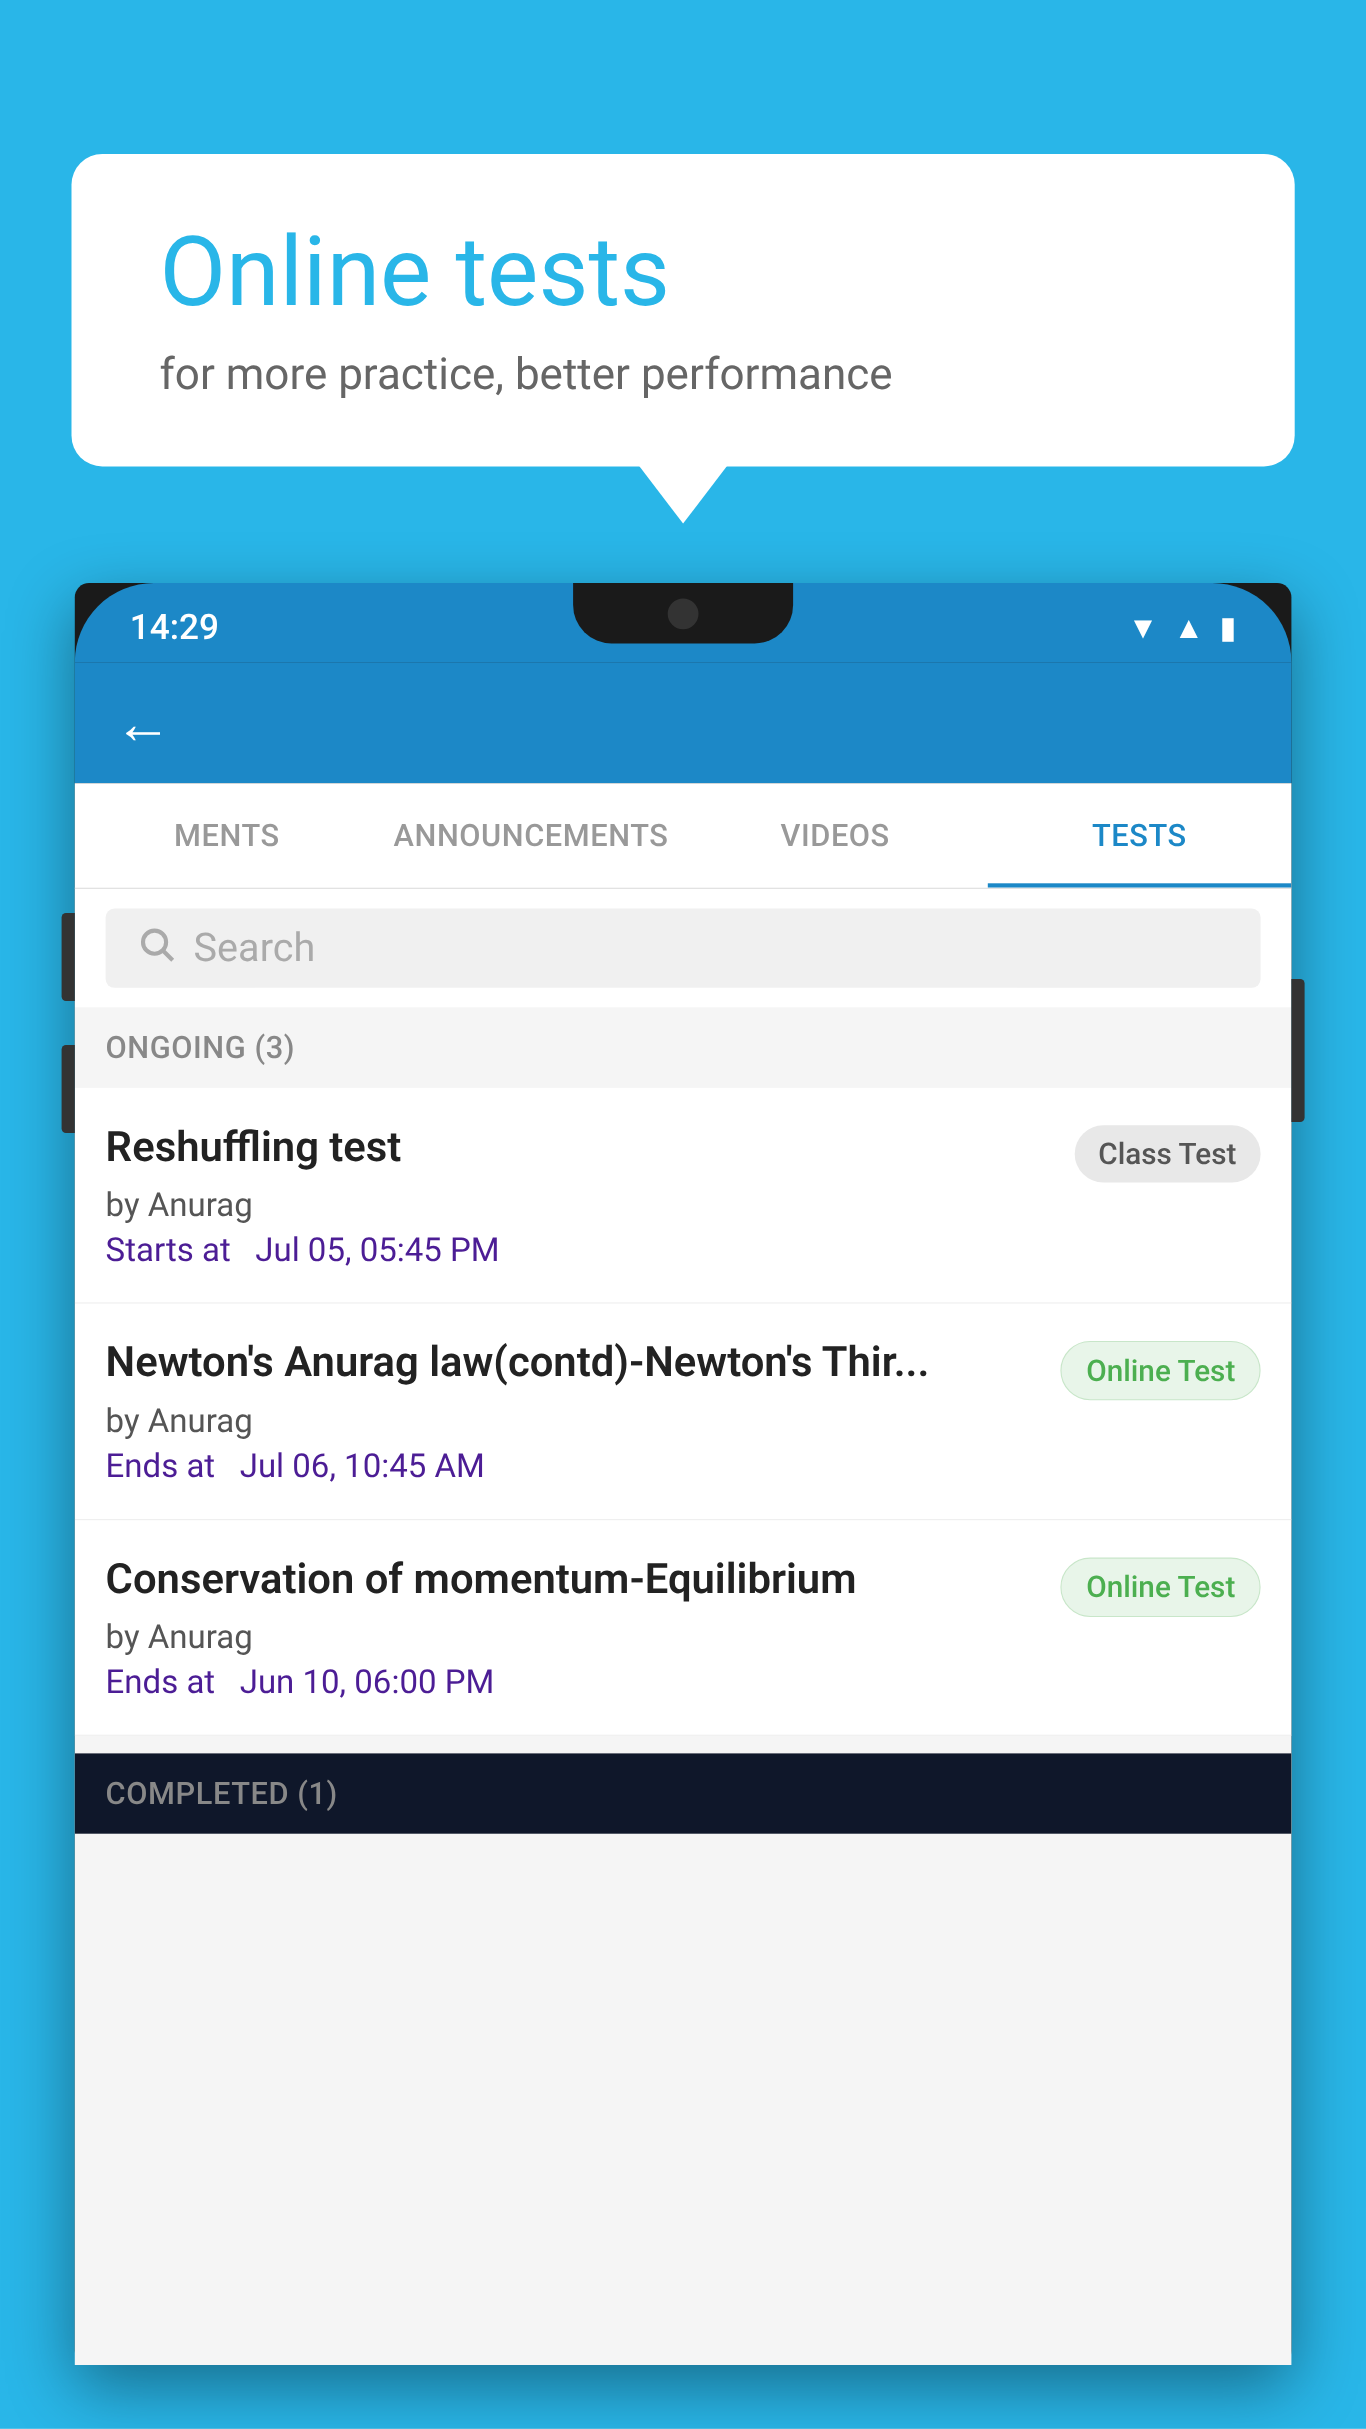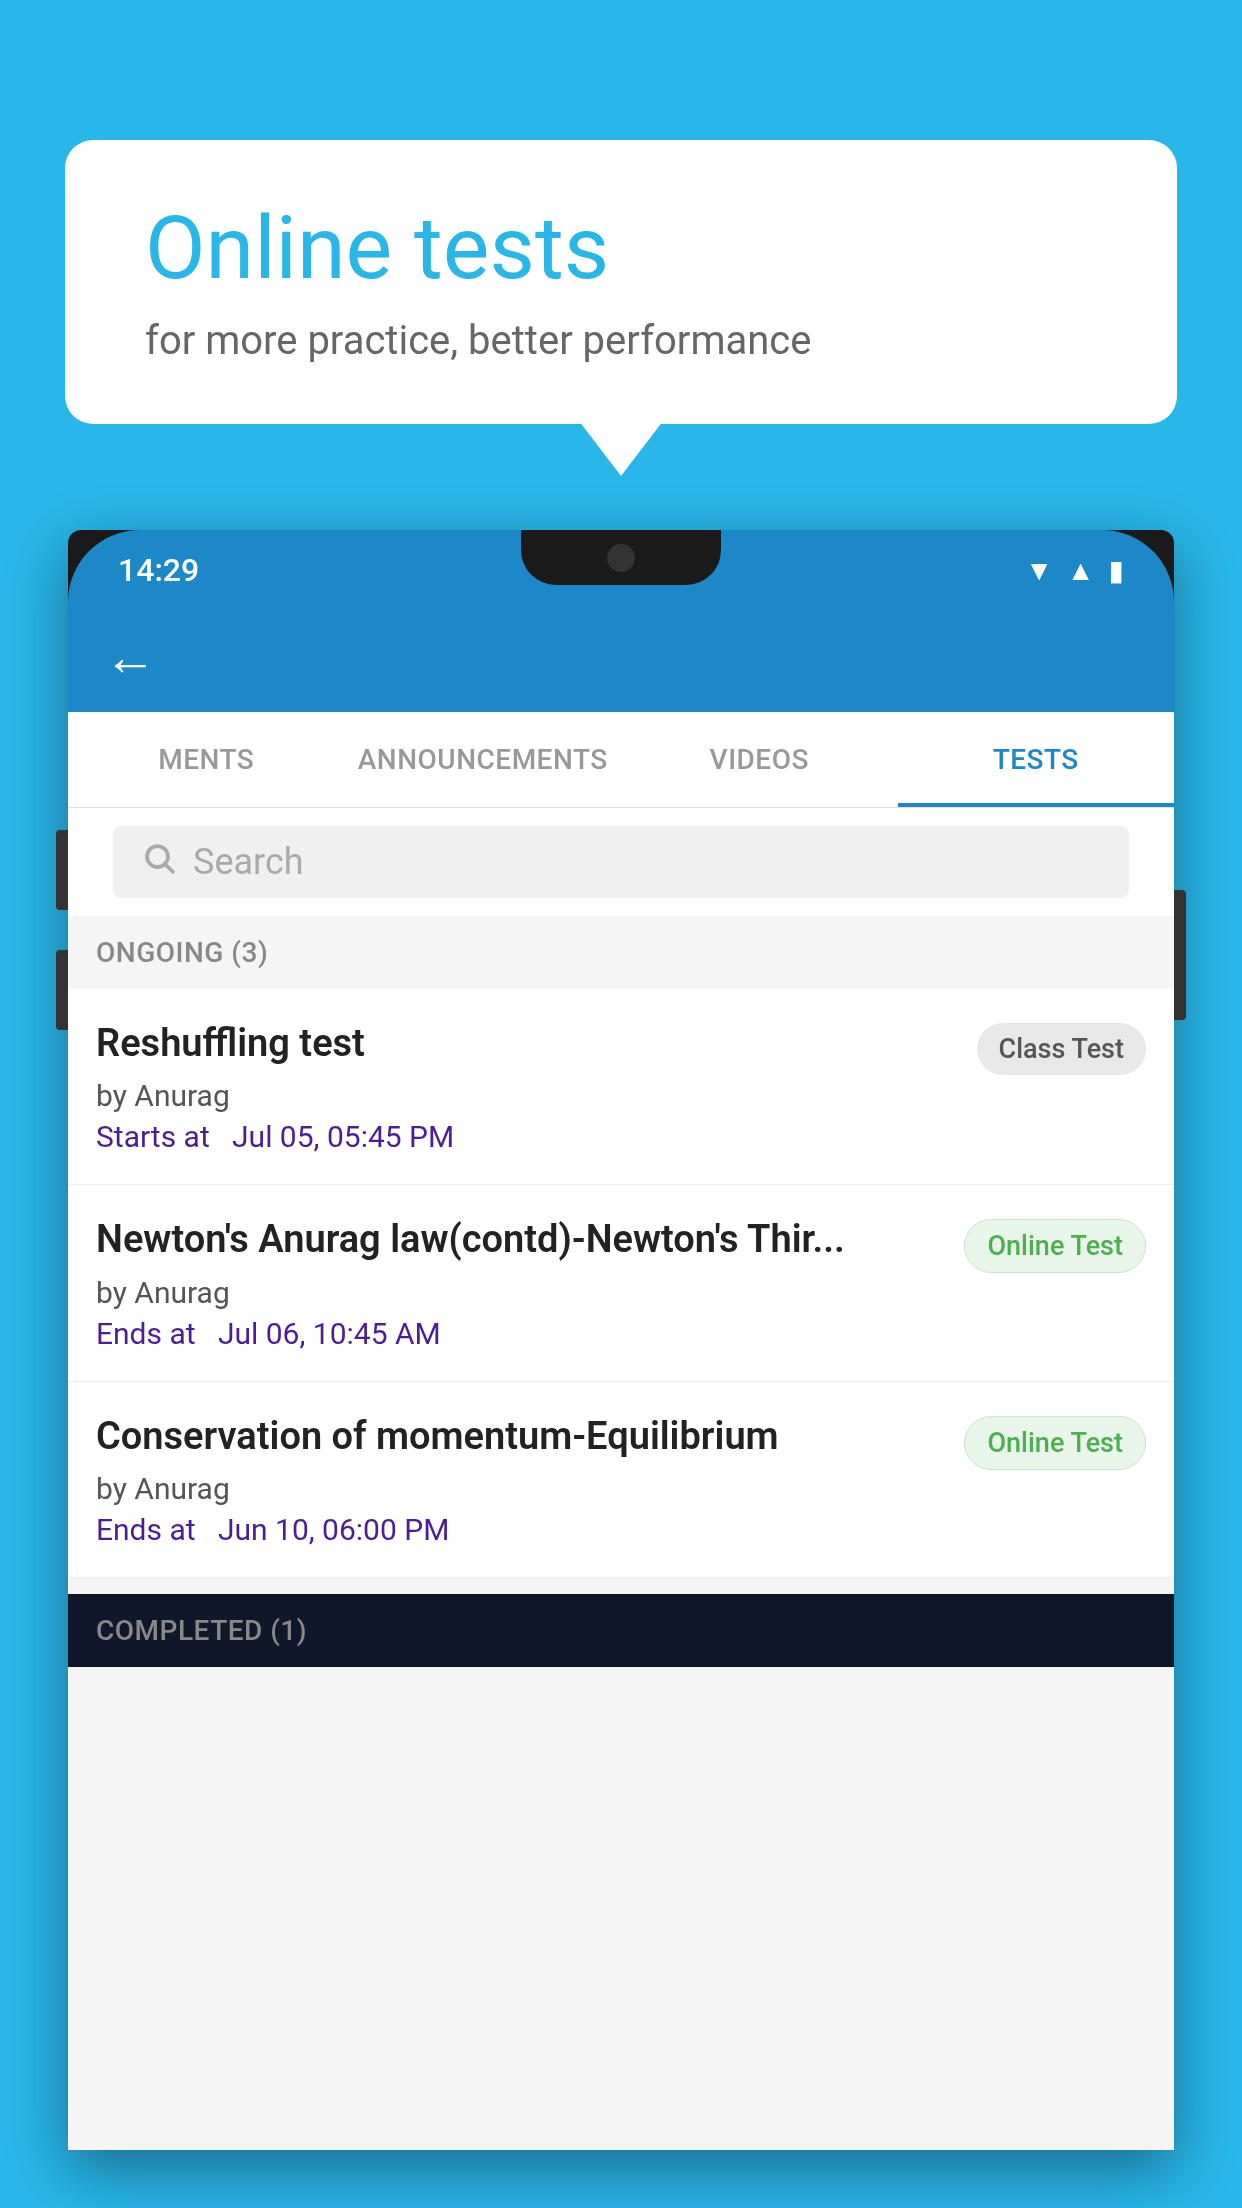--- a/index.html
+++ b/index.html
@@ -192,21 +192,21 @@
     
     .screen-content {
       background: #f5f5f5;
       height: calc(1620px - 72px - 110px - 96px);
       overflow: hidden;
     }
 
     
     .search-container {
       background: white;
-      padding: 18px 45px;
+      padding: 18px 28px;
     }
 
     .search-bar {
       background: #f0f0f0;
       border-radius: 8px;
       height: 72px;
       display: flex;
       align-items: center;
       padding: 0 28px;
       gap: 16px;

